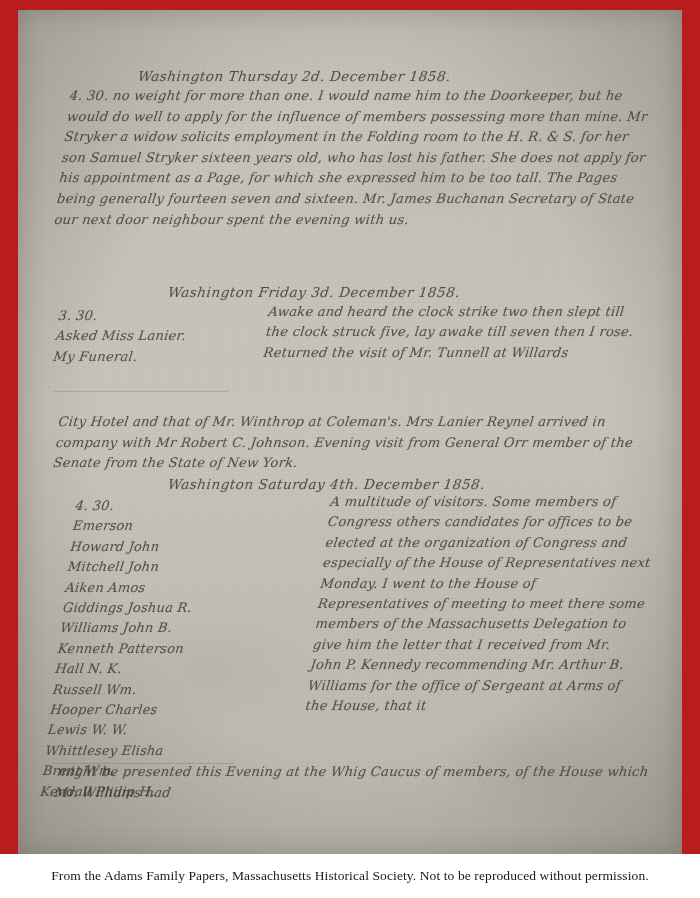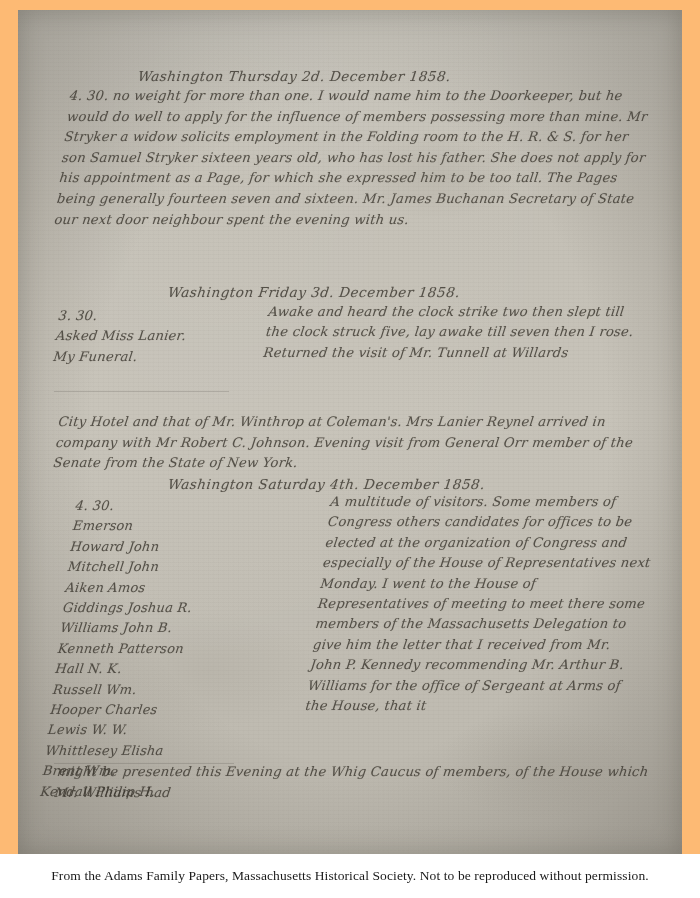--- a/index.html
+++ b/index.html
@@ -10,21 +10,21 @@
   body {
     width: 700px;
     height: 898px;
     overflow: hidden;
     font-family: "Liberation Serif", serif;
   }
   .page {
     position: relative;
     width: 700px;
     height: 898px;
-    background: #fdba74;
+    background: #b91c1c;
   }
   .scan {
     position: absolute;
     left: 18px;
     top: 10px;
     width: 664px;
     height: 845px;
     background:
       radial-gradient(ellipse at 30% 20%, rgba(255,255,255,0.035), rgba(0,0,0,0) 60%),
       linear-gradient(180deg, #c9c6bd 0%, #c4c0b6 22%, #c7c3b9 48%, #c1bdb3 72%, #bcb8ae 100%);

